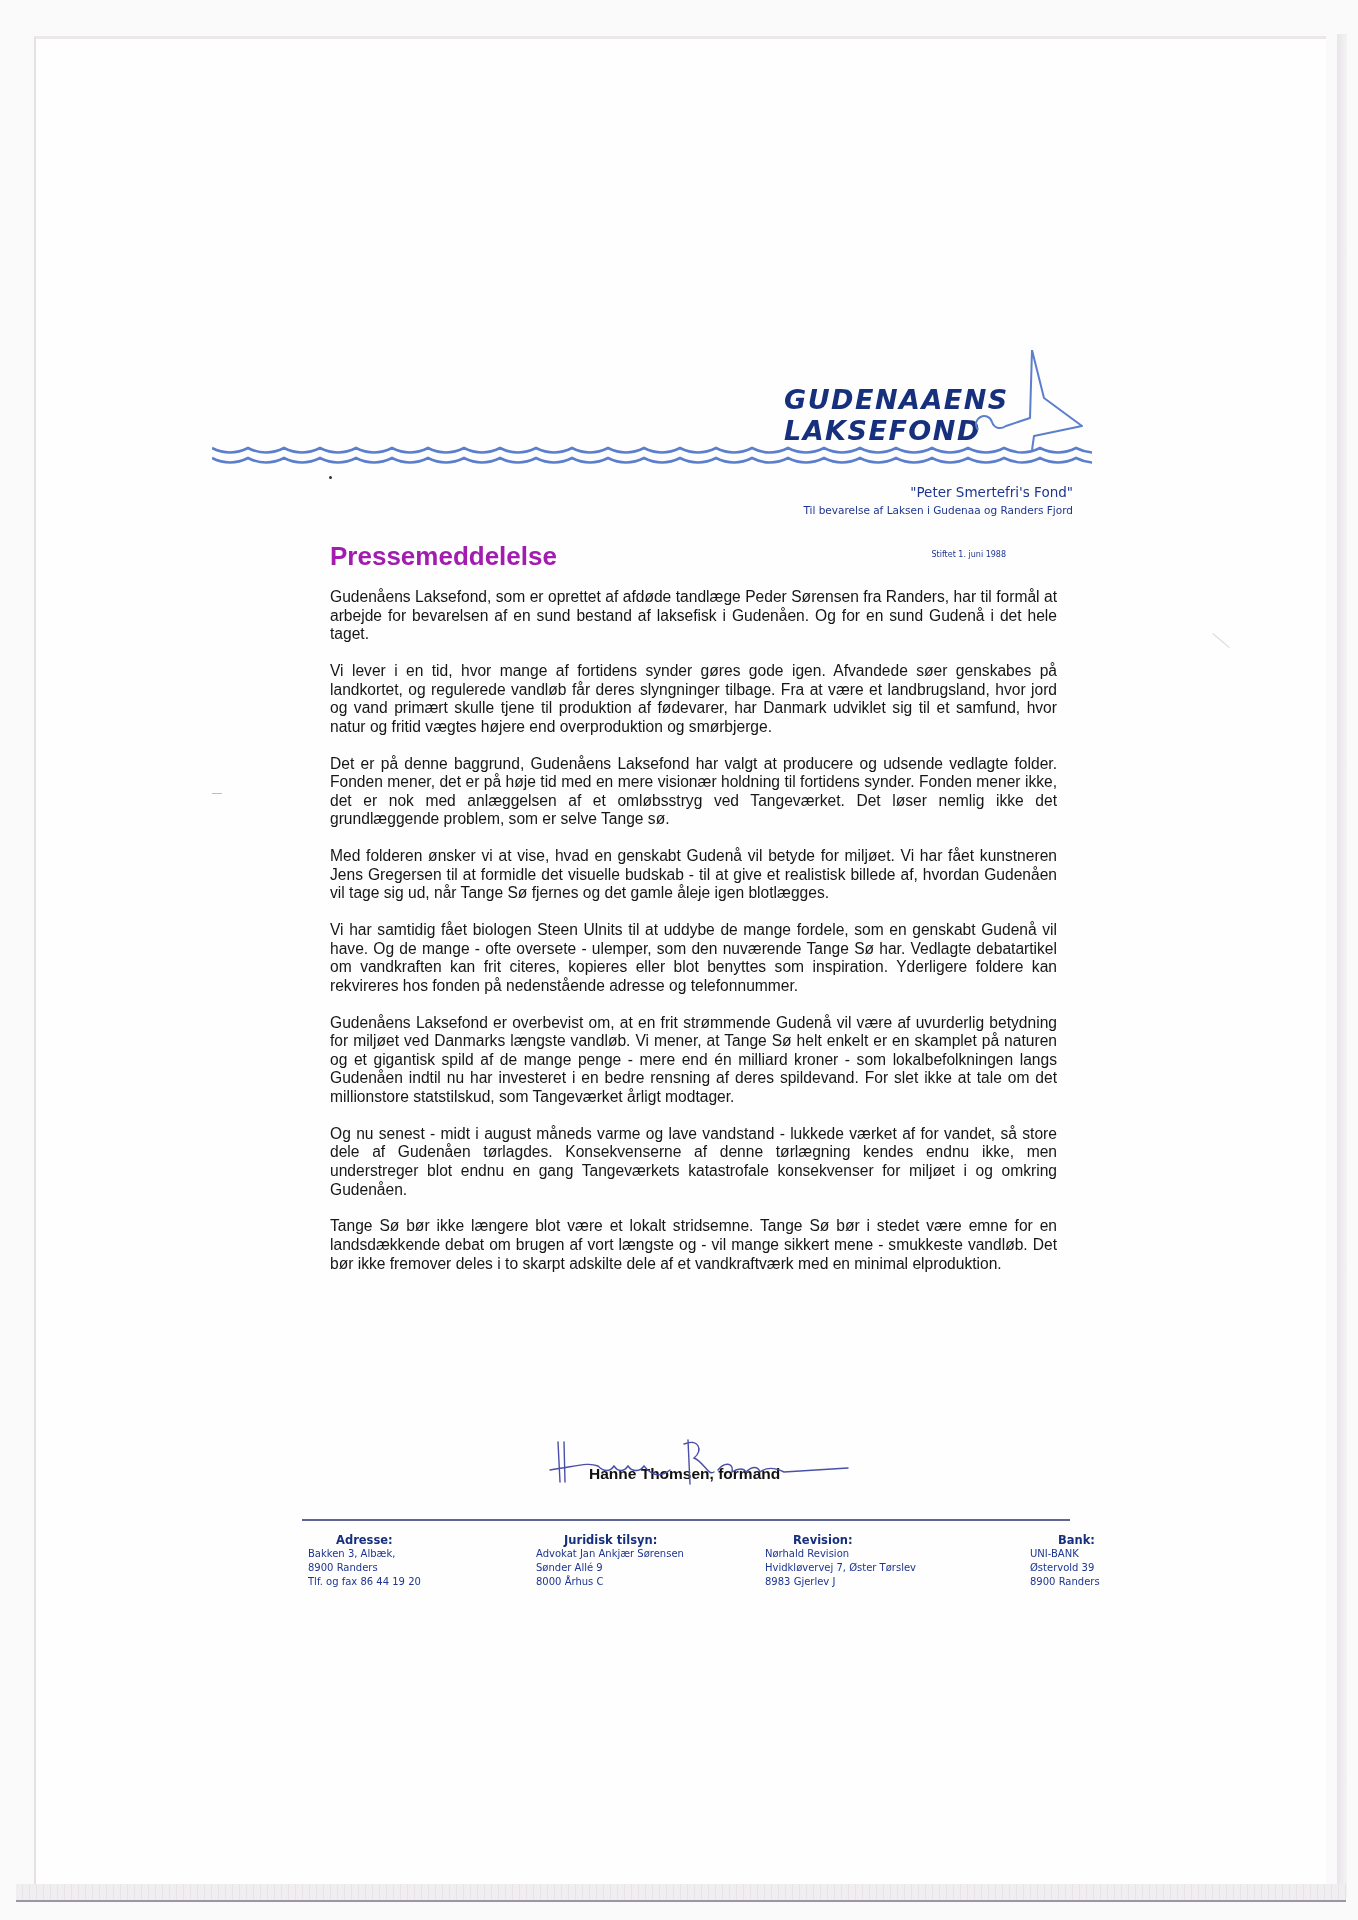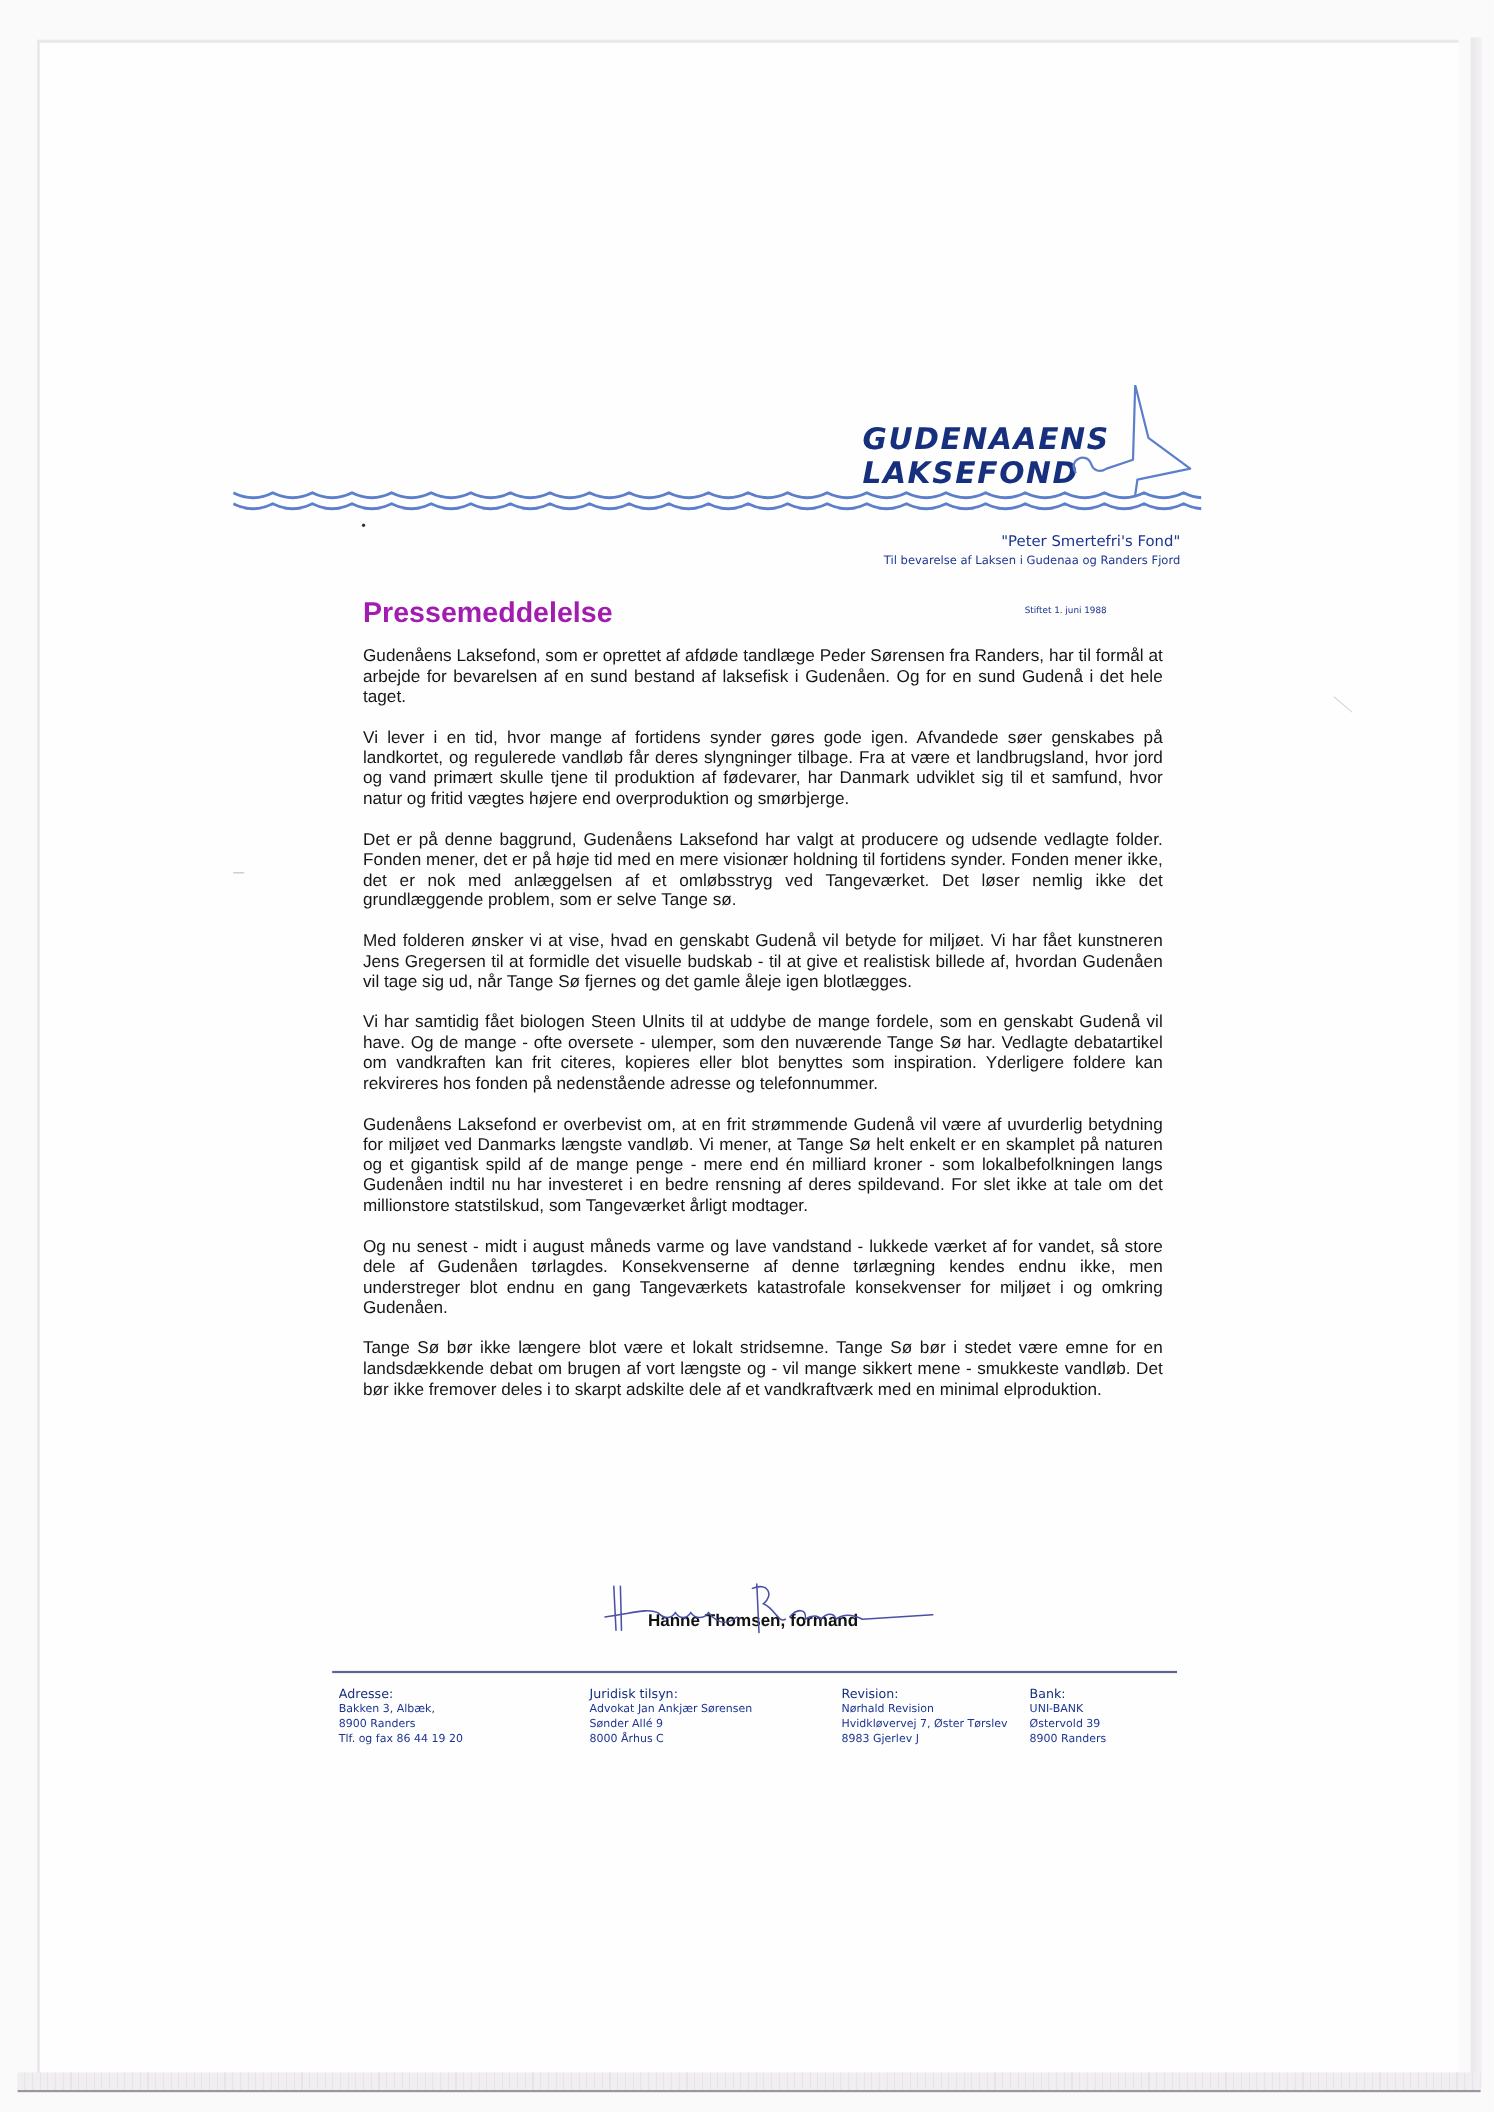--- a/index.html
+++ b/index.html
@@ -36,22 +36,22 @@
   .tag1 { top: 484px; font-size: 13.5px; }
   .tag2 { top: 504px; font-size: 10.5px; }
   .tag3 { top: 523px; font-size: 8px; right: 352px; margin-top: 27px; }
   .heading { position: absolute; left: 330px; top: 541px; font-size: 26px; font-weight: bold; color: #a21caf; margin: 0; }
   .body { position: absolute; left: 330px; top: 588px; width: 727px; font-size: 15.6px; line-height: 18.6px; color: #161616; }
   .body p { margin: 0 0 18.2px 0; text-align: justify; }
   .signer { position: absolute; left: 589px; top: 1465px; font-size: 15.5px; font-weight: bold; color: #111; }
   .signature { position: absolute; left: 548px; top: 1432px; }
   .rule { position: absolute; left: 302px; top: 1519px; width: 768px; height: 2px; background: #5e6593; }
   .footer-col { position: absolute; top: 1533px; color: #1d3590; font-family: "DejaVu Sans", sans-serif; font-size: 10px; line-height: 14px; }
-  .footer-col .fh { font-weight: normal; font-size: 11.5px; color: #17307e; }
-  .fc1 { left: 308px; } .fc2 { left: 536px; } .fc3 { left: 765px; } .fc4 { left: 936px; }
+  .footer-col .fh { font-weight: bold; font-size: 11.5px; color: #17307e; margin-left: 28px; }
+  .fc1 { left: 308px; } .fc2 { left: 536px; } .fc3 { left: 765px; } .fc4 { left: 1030px; }
   .scan-mark { position: absolute; left: 1210px; top: 640px; width: 22px; height: 1px; background:#d8d6d8; transform: rotate(40deg); }
   .scan-mark2 { position: absolute; left: 212px; top: 793px; width: 10px; height: 1px; background:#bdbdbd; }
 </style>
 </head>
 <body>
 
 <div class="sheet"></div>
 <div class="right-edge"></div>
 <div class="bottom-edge"></div>
 <div class="scan-mark"></div>

